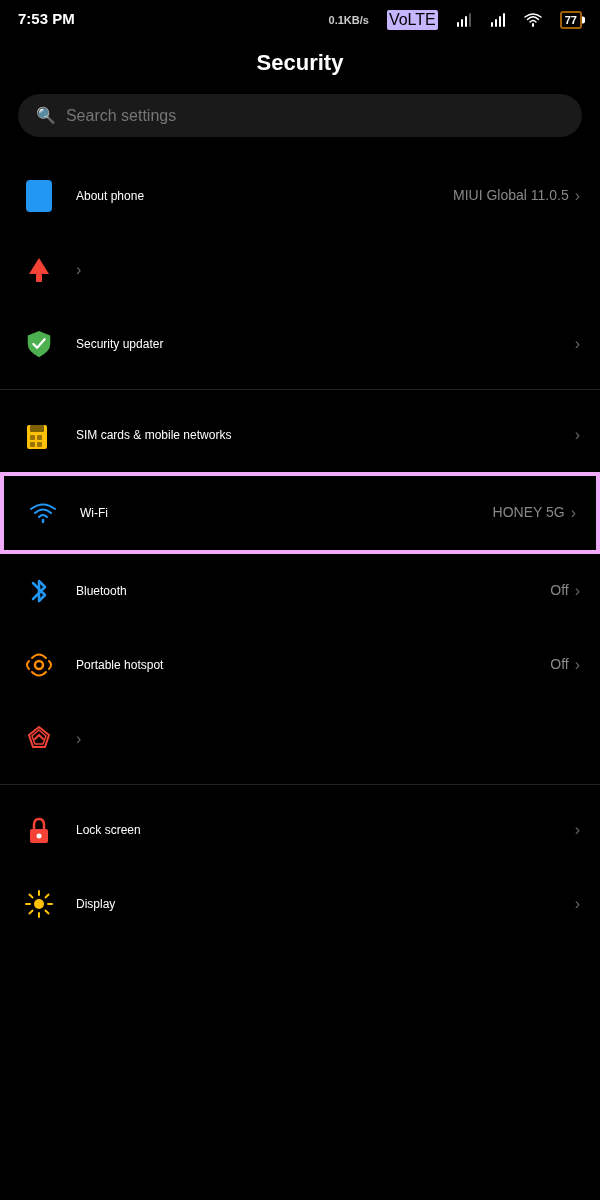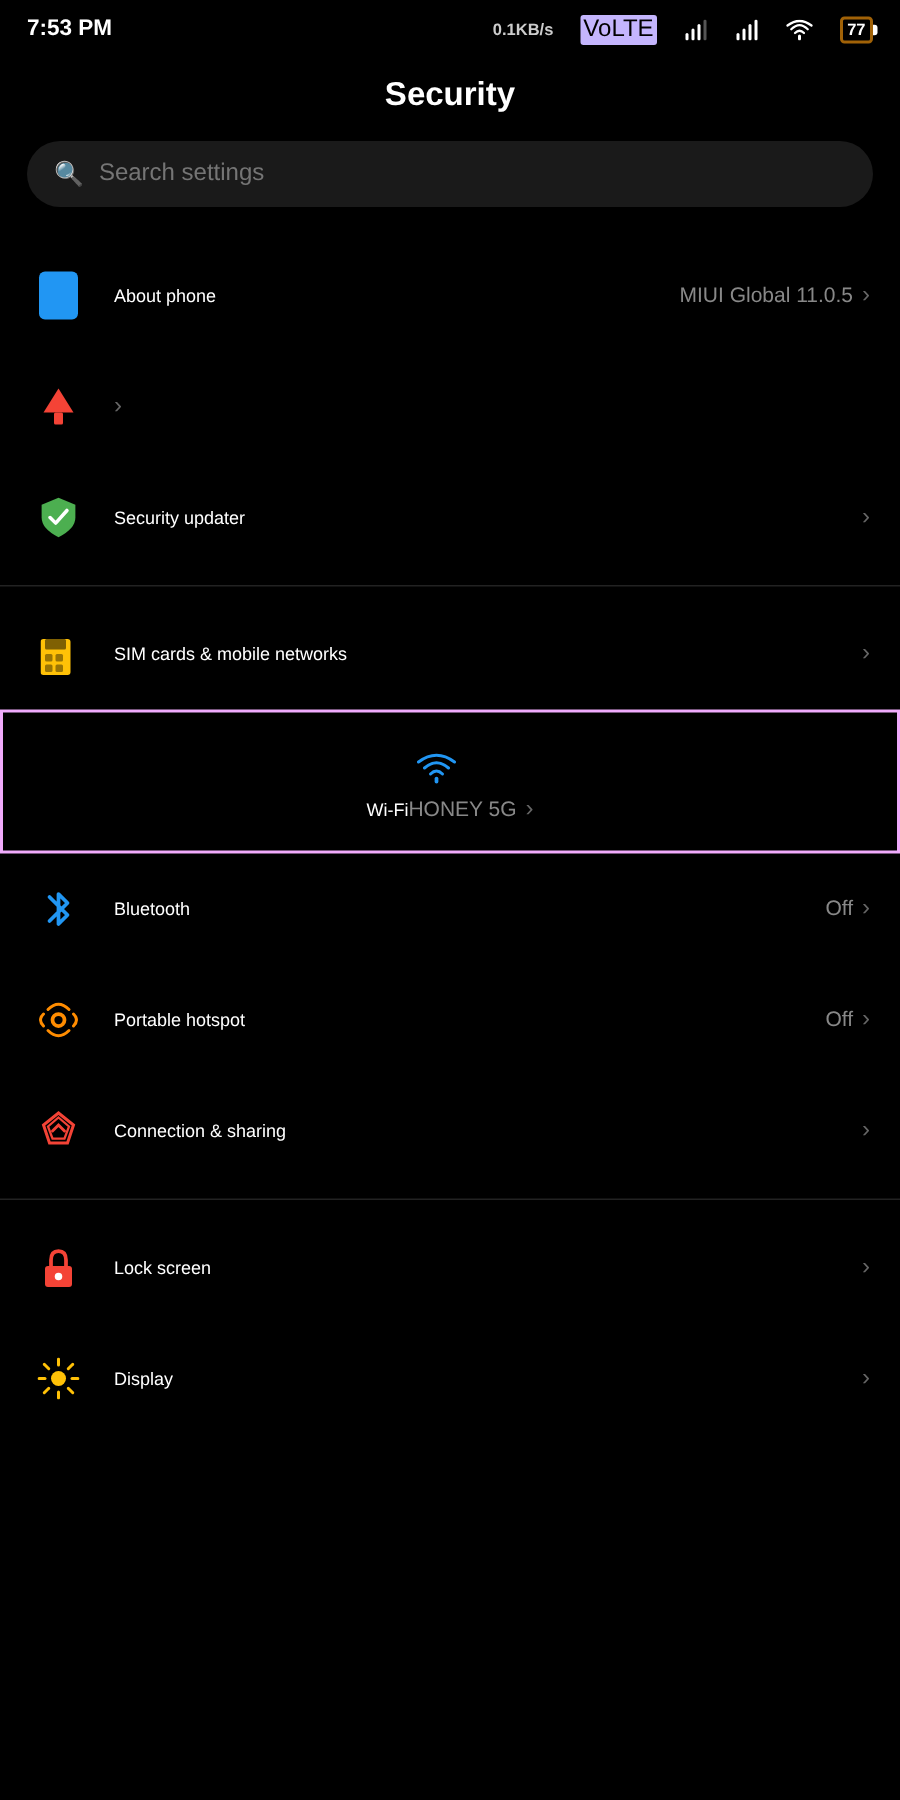--- a/index.html
+++ b/index.html
@@ -253,21 +253,21 @@
       </svg>
     </div>
     <div class="item-content">
       <span class="item-label">SIM cards &amp; mobile networks</span>
       <div class="item-right">
         <span class="chevron">›</span>
       </div>
     </div>
   </div>
 
-  <div class="settings-item highlighted" style="border:2px solid #f0abfc;flex-direction:column;">
+  <div class="settings-item highlighted" style="border:4px solid #f0abfc;">
     <div class="item-icon">
       <svg width="28" height="22" viewBox="0 0 28 22">
         <path d="M14 18 L14 20" stroke="#2196F3" stroke-width="2.5" stroke-linecap="round"></path>
         <path d="M10 15 Q14 11 18 15" stroke="#2196F3" stroke-width="2" fill="none" stroke-linecap="round"></path>
         <path d="M6 11 Q14 4 22 11" stroke="#2196F3" stroke-width="2" fill="none" stroke-linecap="round"></path>
         <path d="M2 7 Q14 -2 26 7" stroke="#2196F3" stroke-width="2" fill="none" stroke-linecap="round"></path>
       </svg>
     </div>
     <div class="item-content">
       <span class="item-label">Wi-Fi</span>
@@ -314,21 +314,20 @@
 
   <div class="settings-item">
     <div class="item-icon">
       <svg width="28" height="28" viewBox="0 0 28 28">
         <polygon points="14,2 24,10 20,22 8,22 4,10" fill="none" stroke="#f44336" stroke-width="2"></polygon>
         <polygon points="14,5 21,11 18,19 10,19 7,11" fill="none" stroke="#f44336" stroke-width="1.5"></polygon>
         <polyline points="10,14 14,10 18,14" stroke="#f44336" stroke-width="2" fill="none" stroke-linecap="round"></polyline>
       </svg>
     </div>
     <div class="item-content">
-      <span class="item-label">Connection &amp; sharing</span>
       <div class="item-right">
         <span class="chevron">›</span>
       </div>
     </div>
   </div>
 
   <div class="divider"></div>
 
   <div class="settings-item">
     <div class="item-icon">

